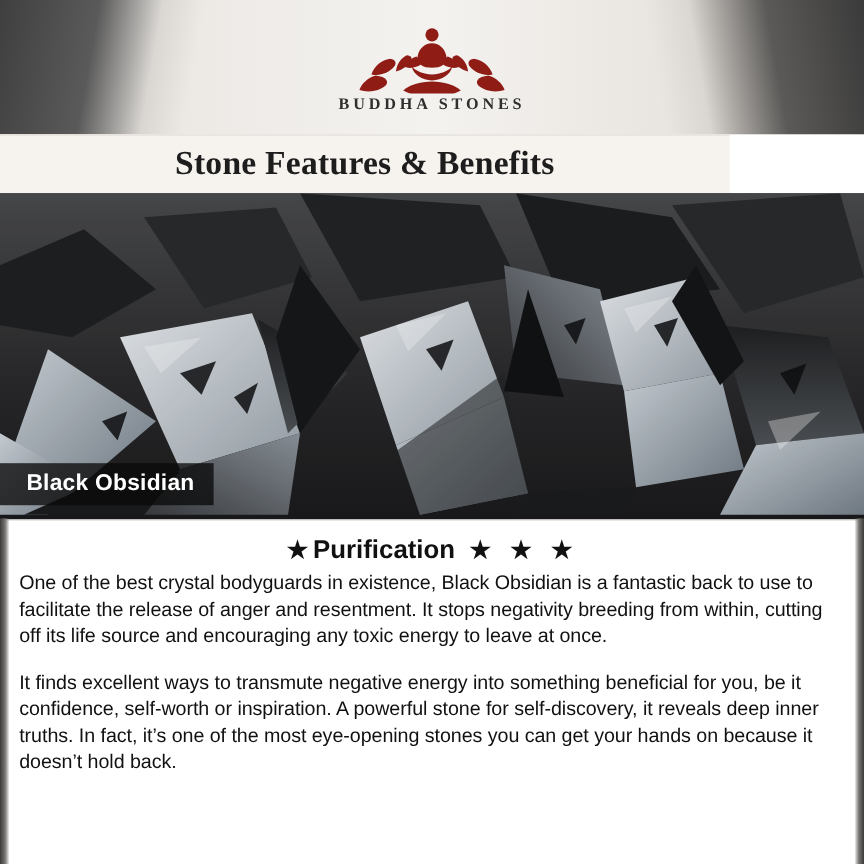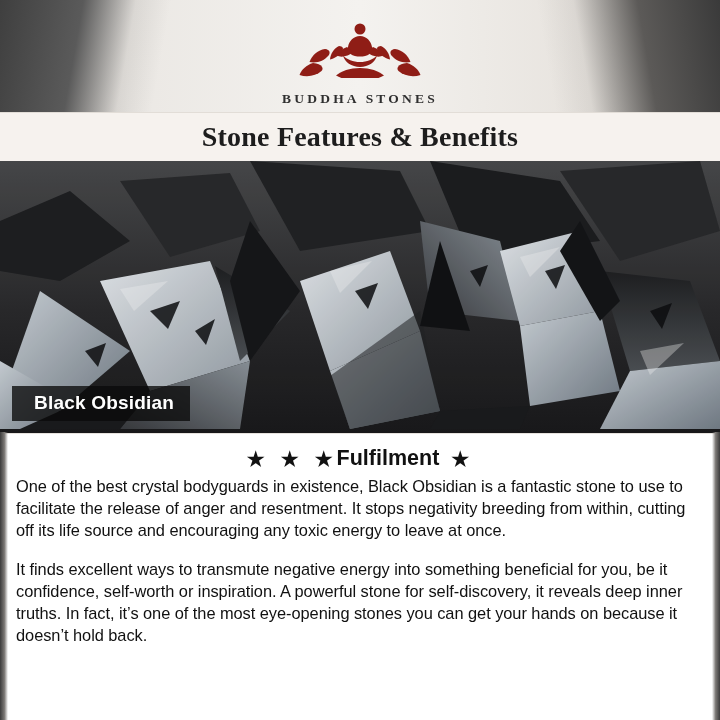--- a/index.html
+++ b/index.html
@@ -44,40 +44,39 @@
     background: linear-gradient(260deg, #3a3a3a 0%, #5c5a58 36%, rgba(120,118,115,0.12) 64%, rgba(255,255,255,0) 80%);
   }
   .brand-inner {
     position: relative;
     z-index: 3;
     display: flex;
     flex-direction: column;
     align-items: center;
     justify-content: center;
     padding-top: 16px;
-    gap: 12px;
   }
   .logo-mark {
     width: 130px;
     height: 62px;
     display: block;
   }
   .brand-name {
     margin-top: 1px;
     font-size: 13.5px;
     letter-spacing: 3.2px;
     color: #2f2f2f;
     font-weight: bold;
     font-family: "Liberation Serif", serif;
   }
 
   
   .title-strip {
     position: relative;
-    width: 720px;
+    width: 608px;
     height: 48px;
     background: #f6f2ee;
     display: flex;
     align-items: center;
     justify-content: center;
     border-top: 1px solid #e2ddd7;
   }
   .title-strip .title {
     font-family: "Liberation Serif", serif;
     font-weight: bold;
@@ -96,21 +95,21 @@
   }
   .hero-art {
     position: absolute;
     inset: 0;
     width: 720px;
     height: 272px;
     display: block;
   }
   .hero-caption {
     position: absolute;
-    left: 12px;
+    left: 0;
     bottom: 12px;
     background: rgba(10,10,10,0.78);
     color: #ffffff;
     font-size: 19px;
     font-weight: bold;
     padding: 6px 16px 7px 22px;
     letter-spacing: 0.2px;
   }
 
   
@@ -280,32 +279,32 @@
     <div class="hero-caption">Black Obsidian</div>
   </div>
 
   <div class="edge-left"></div>
   <div class="edge-right"></div>
 
   <div class="benefits">
     <div class="keywords">
       <span class="kw">
         <span class="star">★</span>
+        <span>Purification</span>
       </span>
       <span class="kw">
         <span class="star">★</span>
       </span>
       <span class="kw">
         <span class="star">★</span>
-        <span>Fulfilment</span>
       </span>
       <span class="kw">
         <span class="star">★</span>
       </span>
     </div>
 
     <div class="body-copy">
-      <p>One of the best crystal bodyguards in existence, Black Obsidian is a fantastic stone to use to facilitate the release of anger and resentment. It stops negativity breeding from within, cutting off its life source and encouraging any toxic energy to leave at once.</p>
+      <p>One of the best crystal bodyguards in existence, Black Obsidian is a fantastic back to use to facilitate the release of anger and resentment. It stops negativity breeding from within, cutting off its life source and encouraging any toxic energy to leave at once.</p>
       <p>It finds excellent ways to transmute negative energy into something beneficial for you, be it confidence, self-worth or inspiration. A powerful stone for self-discovery, it reveals deep inner truths. In fact, it’s one of the most eye-opening stones you can get your hands on because it doesn’t hold back.</p>
     </div>
   </div>
 
 </div>
 
 </body></html>

